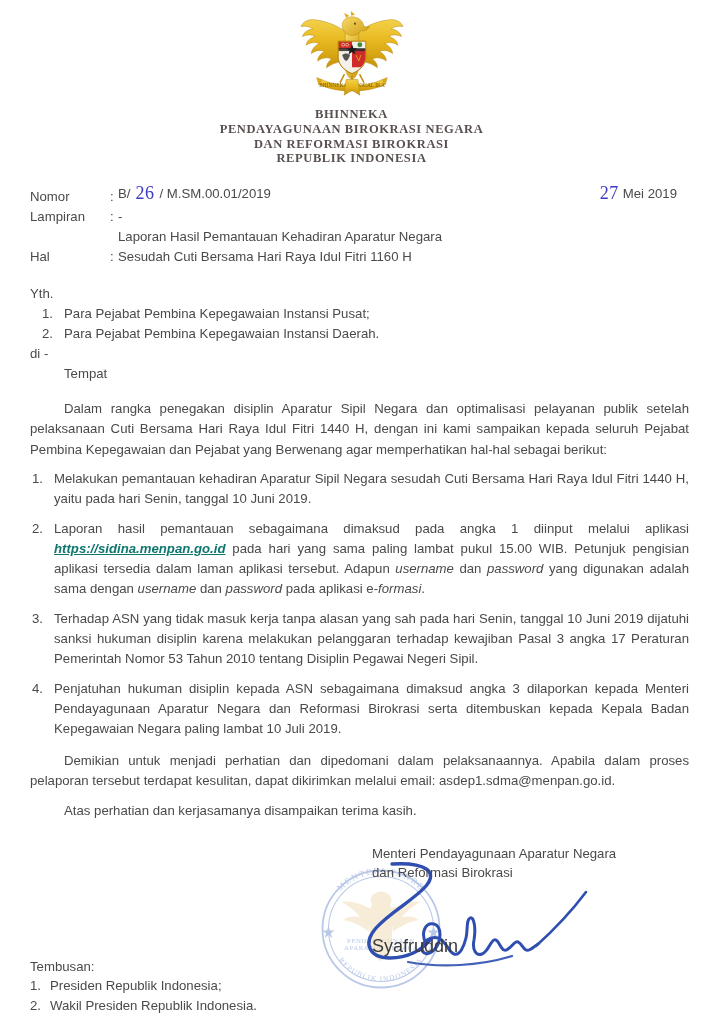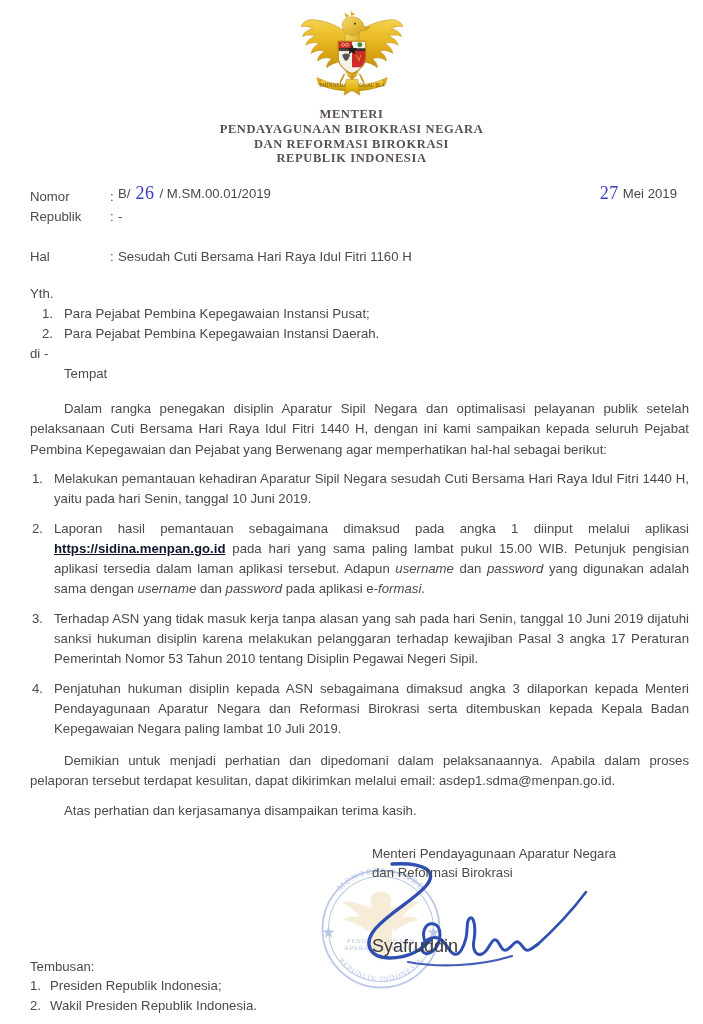--- a/index.html
+++ b/index.html
@@ -133,21 +133,22 @@
     padding-left: 2px;
     box-sizing: border-box;
   }
   .li-text {
     flex: 1 1 auto;
     text-align: justify;
   }
   .lnk {
     font-weight: bold;
     text-decoration: underline;
-    color: #0f172a;
+    color: #0f766e;
+    font-style: italic;
   }
   .it { font-style: italic; }
 
   .closing { margin-top: 12px; }
   .thanks {
     text-indent: 34px;
     margin-top: 10px;
   }
 
   
@@ -272,50 +273,50 @@
         <path d="M58 150 C90 166 150 166 182 150 L188 160 C150 178 90 178 52 160 Z" fill="url(#gold)" stroke="#b8860b" stroke-width="1"></path>
         <path d="M58 150 L48 146 L52 160 Z M182 150 L192 146 L188 160 Z" fill="#e0ab12" stroke="#b8860b" stroke-width="0.8"></path>
         <text x="120" y="165" font-size="11" text-anchor="middle" font-family="Liberation Serif, serif" fill="#7a5a05">BHINNEKA TUNGGAL IKA</text>
       </g>
 
       <path d="M108 150 L104 182 L120 172 L136 182 L132 150 Z" fill="url(#gold)" stroke="#b8860b" stroke-width="1"></path>
     </svg>
   </div>
 
   <div class="org-lines">
-    <div class="org-line l1">MENTERI</div>
+    <div class="org-line l1">BHINNEKA</div>
     <div class="org-line l2">PENDAYAGUNAAN BIROKRASI NEGARA</div>
     <div class="org-line l3">DAN REFORMASI BIROKRASI</div>
     <div class="org-line l4">REPUBLIK INDONESIA</div>
   </div>
 </div>
 
 <div class="meta">
 
   <div class="date-line">
     <span class="hw">27</span><span>Mei 2019</span>
   </div>
 
   <div class="meta-row">
     <span class="meta-label">Nomor</span>
     <span class="meta-colon">:</span>
     <span class="meta-value"><span>B/</span><span class="hw">26</span><span>/ M.SM.00.01/2019</span></span>
   </div>
 
   <div class="meta-row">
-    <span class="meta-label">Republik</span>
+    <span class="meta-label">Lampiran</span>
     <span class="meta-colon">:</span>
     <span class="meta-value">-</span>
   </div>
 
   <div class="meta-row">
     <span class="meta-label">Hal</span>
     <span class="meta-colon">:</span>
     <span class="meta-value">
-      <br>
+      <span>Laporan Hasil Pemantauan Kehadiran Aparatur Negara</span><br>
       <span>Sesudah Cuti Bersama Hari Raya Idul Fitri 1160 H</span>
     </span>
   </div>
 </div>
 
 <div class="yth">
   <div class="yth-head">Yth.</div>
 
   <div class="yth-item">
     <span class="yth-num">1.</span>

